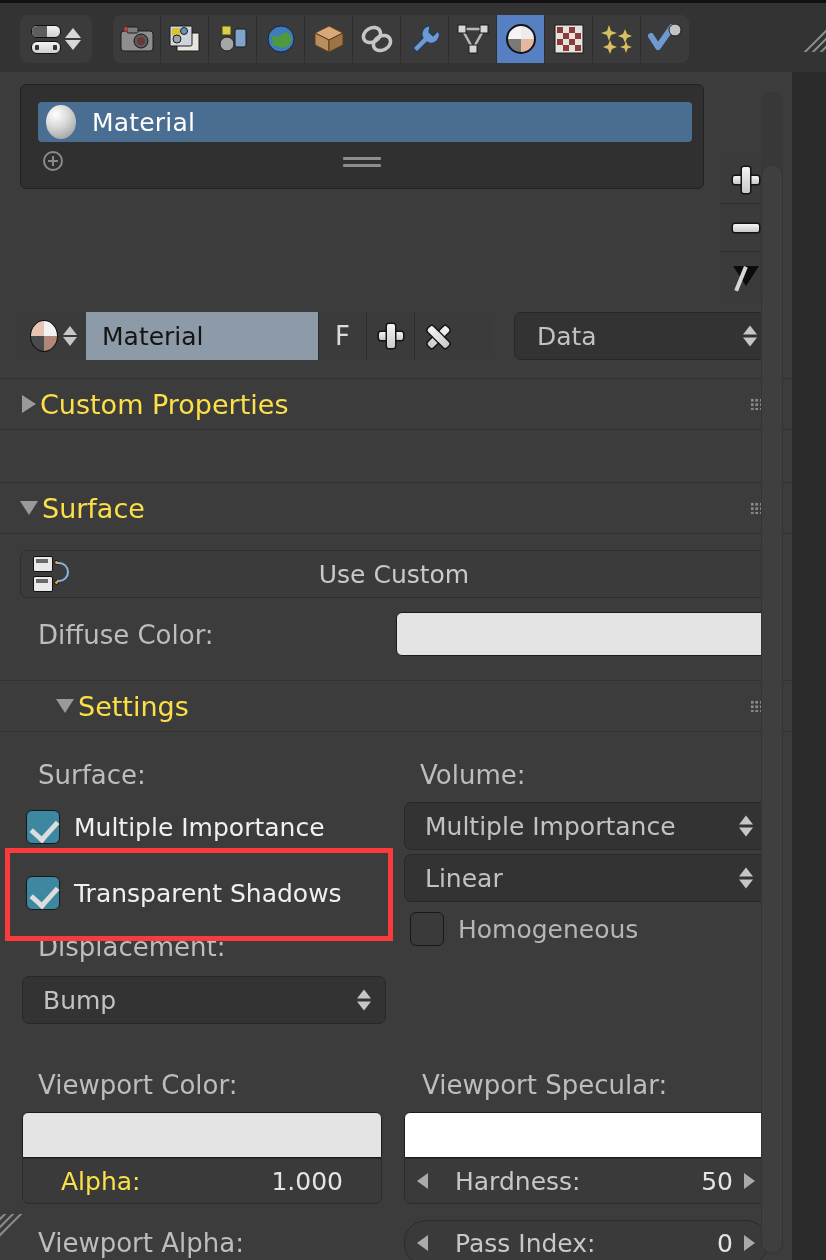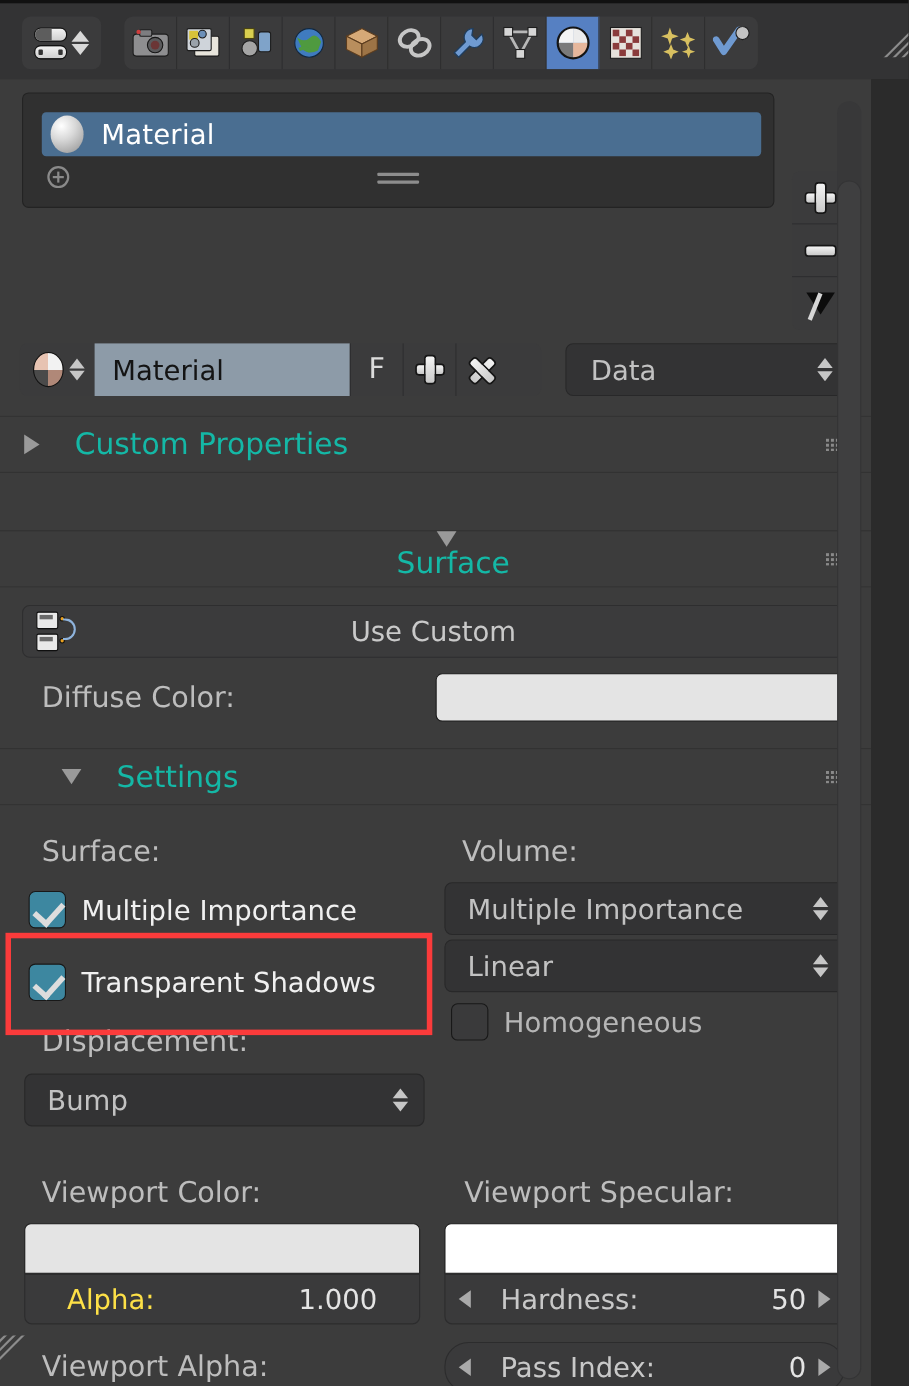--- a/index.html
+++ b/index.html
@@ -298,22 +298,22 @@
     border-top: 9px solid transparent; border-bottom: 9px solid transparent;
     border-left: 14px solid #9a9a9a;
   }
   .ph-tri-open {
     margin-left: 20px;
     width: 0; height: 0;
     border-left: 9px solid transparent; border-right: 9px solid transparent;
     border-top: 14px solid #9a9a9a;
   }
   .ph-label {
-    margin-left: 32px;
-    color: #14b8a6; font-size: 27px;
+    margin-left: 4px;
+    color: #fde047; font-size: 27px;
   }
   .ph-dots {
     position: absolute; right: 24px; top: 50%; transform: translateY(-50%);
     width: 18px; height: 12px;
     background-image: radial-gradient(#8a8a8a 40%, transparent 42%);
     background-size: 4.5px 4.5px;
   }
 
   
   .sect { position: absolute; left: 0; width: 792px; }
@@ -658,21 +658,21 @@
       </div>
     </div>
 
     <div class="panel-header" style="top:306px;">
       <span class="ph-tri-closed"></span>
       <span class="ph-label">Custom Properties</span>
       <span class="ph-dots"></span>
     </div>
 
 
-    <div class="panel-header" style="top:410px;flex-direction:column;">
+    <div class="panel-header" style="top:410px;">
       <span class="ph-tri-open"></span>
       <span class="ph-label">Surface</span>
       <span class="ph-dots"></span>
     </div>
 
     <div class="sect" style="top:478px; height:130px;">
       <div class="use-nodes-btn">
         <span class="nodes-icon">
           <span class="nd n1"></span>
             <span class="nd n2"></span>

